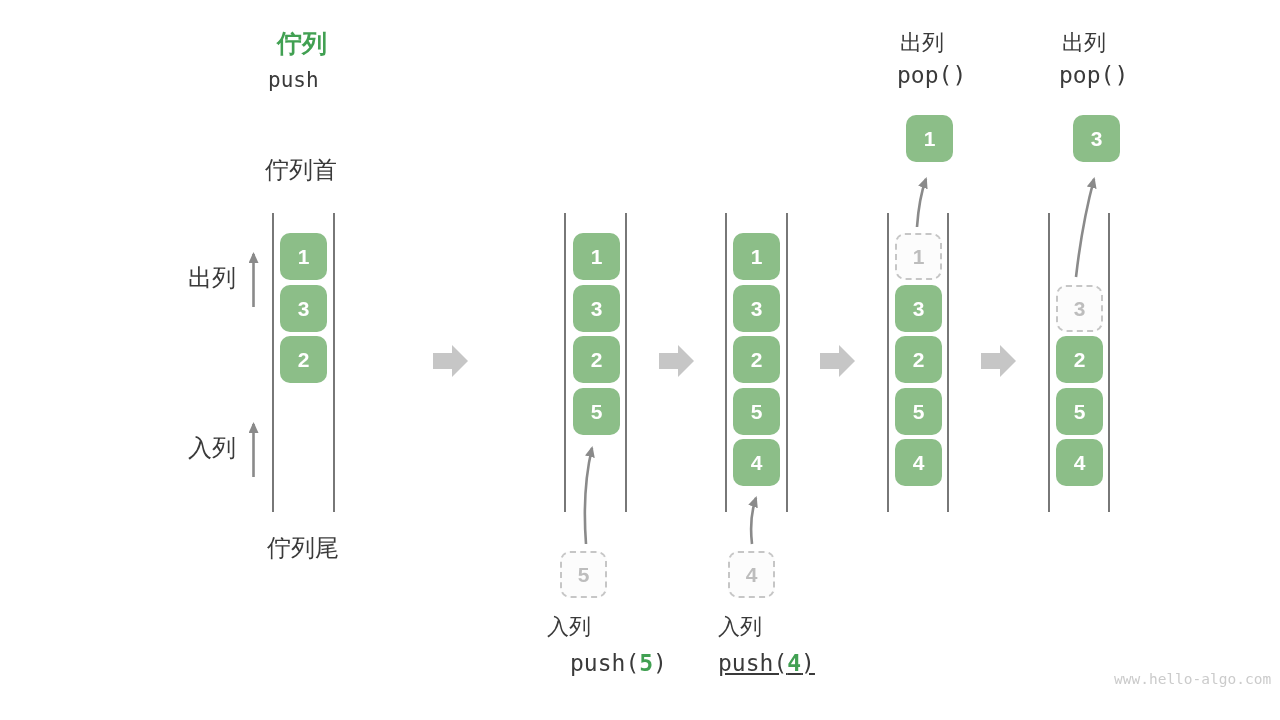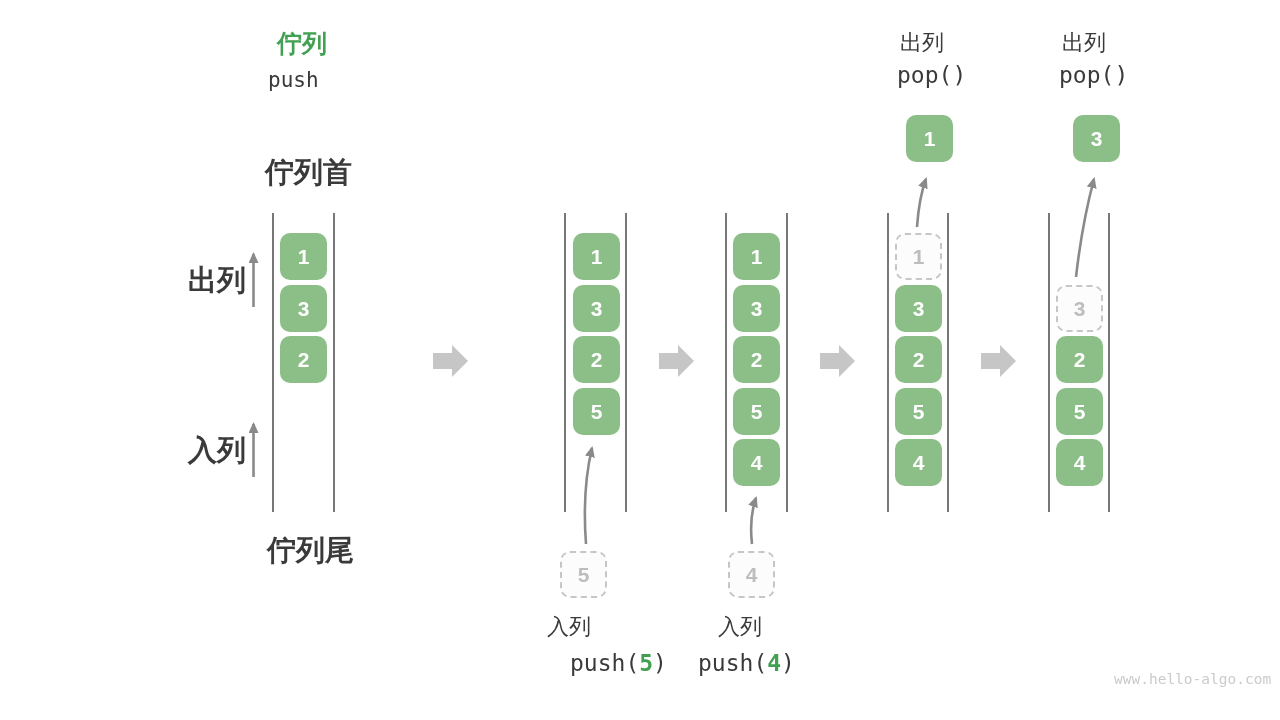--- a/index.html
+++ b/index.html
@@ -13,21 +13,21 @@
   .thin{stroke:#8a8a8a;stroke-width:2.6;fill:none;}
   .qbox{
     position:absolute;width:47px;height:47px;border-radius:10px;
     display:flex;align-items:center;justify-content:center;
     font-weight:bold;font-size:21px;box-sizing:border-box;
   }
   .solid{background:#8cbe88;color:#ffffff;}
   .ghost{background:#fcfcfc;border:2px dashed #c6c6c6;color:#bdbdbd;}
   .lbl{position:absolute;white-space:nowrap;line-height:1.15;}
   .zh{font-size:22px;}
-  .zh-bold{font-size:29px;font-weight:700;}
+  .zh-bold{font-size:24px;font-weight:400;}
   .mono{font-family:"DejaVu Sans Mono","Liberation Mono",monospace;font-size:23px;}
   .title-zh{font-size:25px;font-weight:700;color:#41a052;}
   .title-en{font-family:"DejaVu Sans Mono","Liberation Mono",monospace;font-size:21px;}
   .arg{color:#41a052;font-weight:700;}
   .watermark{
     font-family:"DejaVu Sans Mono","Liberation Mono",monospace;
     font-size:14.5px;color:#cbcbcb;
   }
 </style>
 </head>
@@ -91,21 +91,21 @@
   <div class="lbl zh" style="left:511px;top:614px;">入列</div>
   <div class="lbl mono" style="left:534px;top:650px;"><span>push(</span><span class="arg">5</span><span>)</span></div>
 
   <div class="qbox solid" style="left:697px;top:233px;">1</div>
   <div class="qbox solid" style="left:697px;top:285px;">3</div>
   <div class="qbox solid" style="left:697px;top:336px;">2</div>
   <div class="qbox solid" style="left:697px;top:388px;">5</div>
   <div class="qbox solid" style="left:697px;top:439px;">4</div>
   <div class="qbox ghost" style="left:692px;top:551px;">4</div>
   <div class="lbl zh" style="left:682px;top:614px;">入列</div>
-  <div class="lbl mono" style="left:662px;top:650px;"><span>push(</span><span class="arg">4</span><span>)</span></div>
+  <div class="lbl mono" style="left:682px;top:650px;text-decoration:underline;"><span>push(</span><span class="arg">4</span><span>)</span></div>
 
   <div class="lbl zh" style="left:864px;top:30px;">出列</div>
   <div class="lbl mono" style="left:861px;top:62px;">pop()</div>
   <div class="qbox solid" style="left:870px;top:115px;">1</div>
   <div class="qbox ghost" style="left:859px;top:233px;">1</div>
   <div class="qbox solid" style="left:859px;top:285px;">3</div>
   <div class="qbox solid" style="left:859px;top:336px;">2</div>
   <div class="qbox solid" style="left:859px;top:388px;">5</div>
   <div class="qbox solid" style="left:859px;top:439px;">4</div>
 

